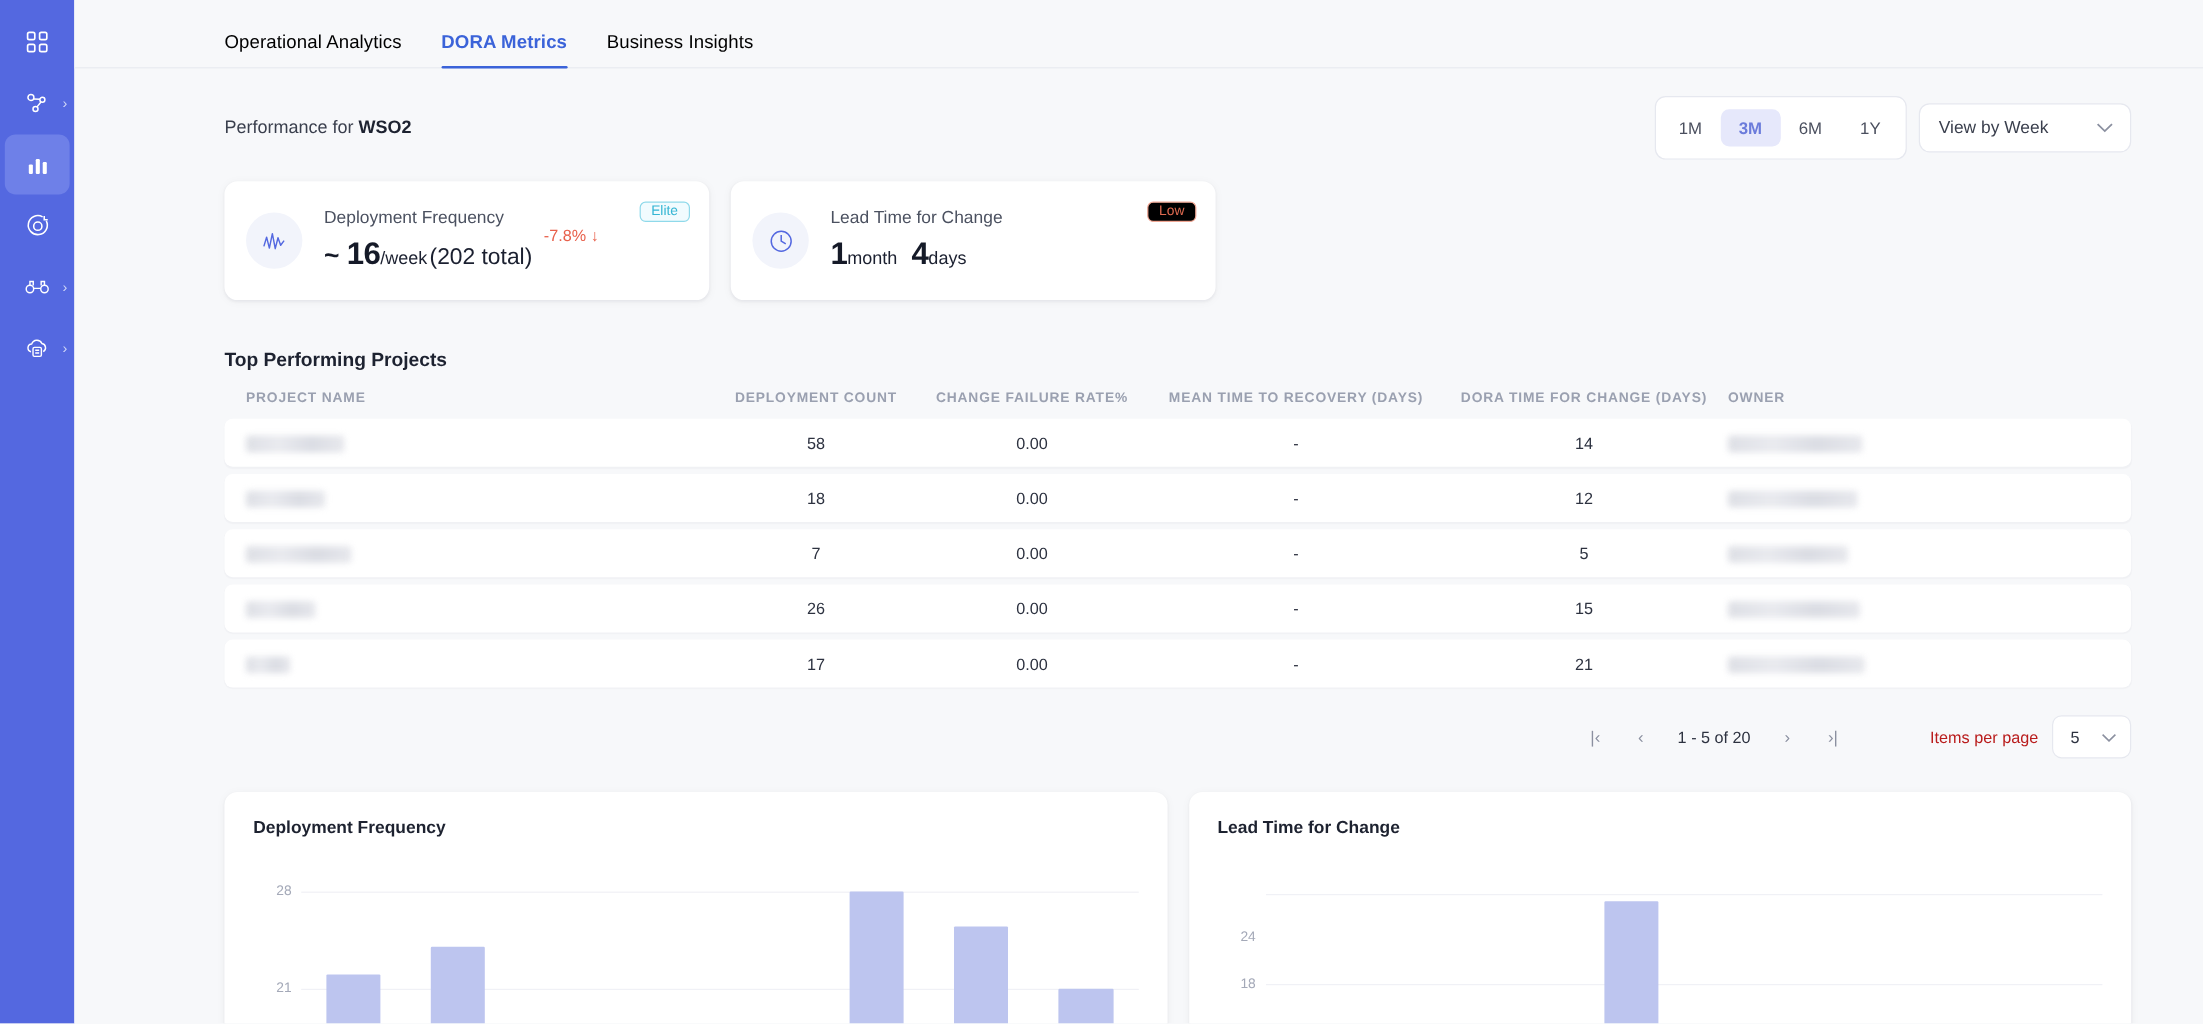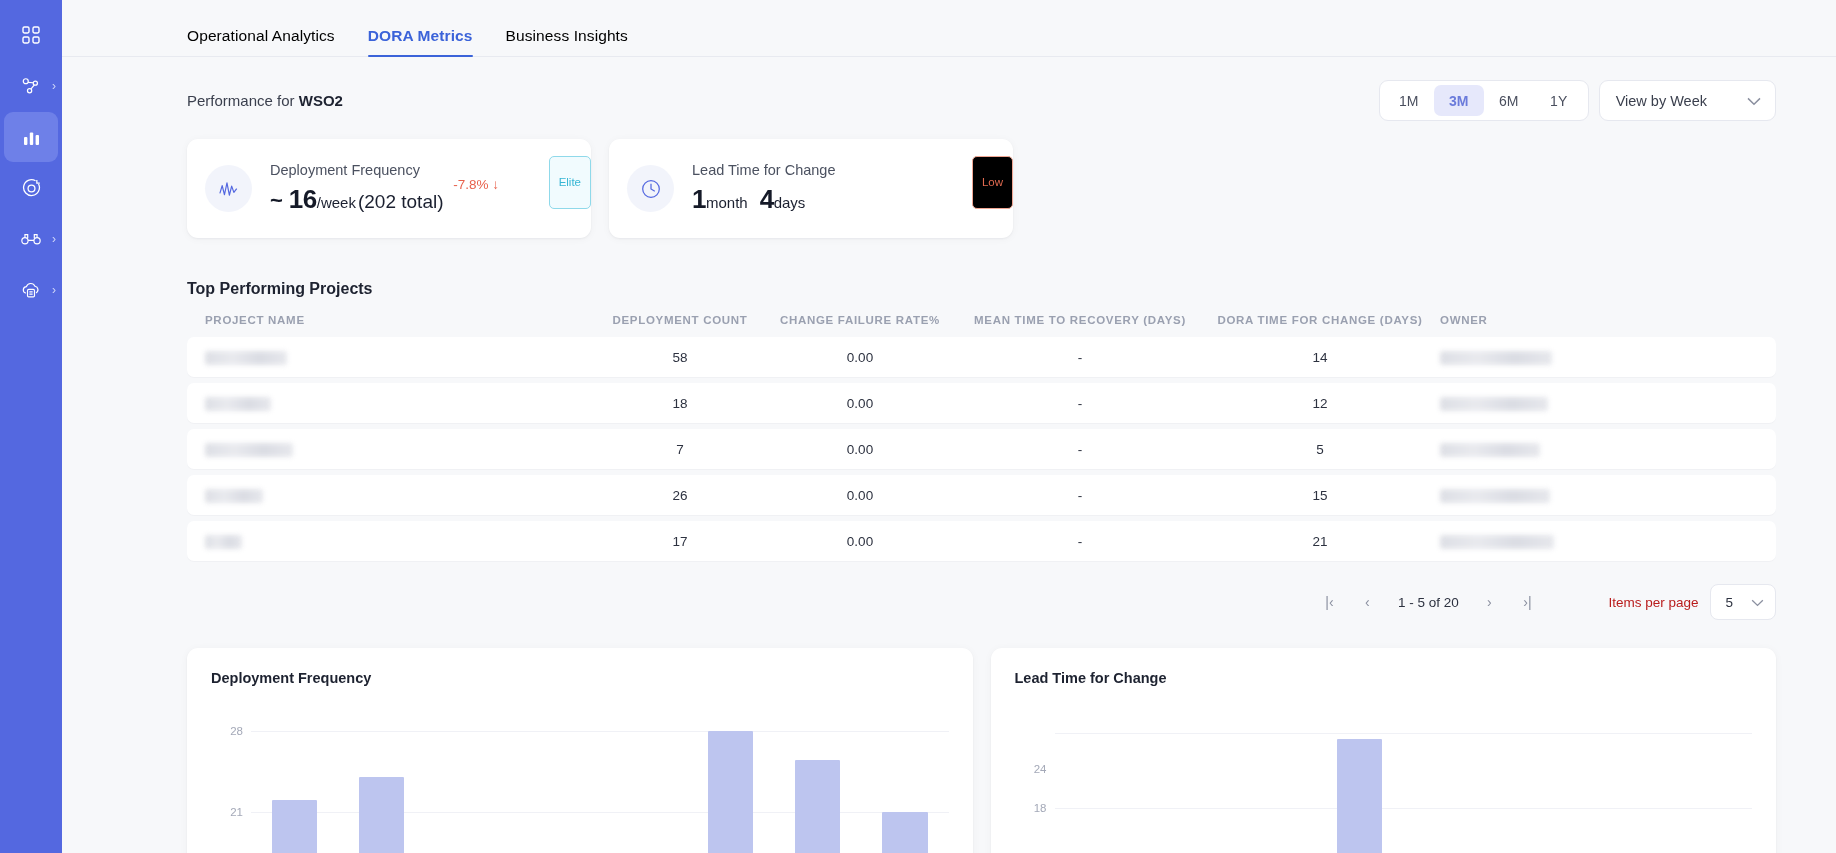--- a/index.html
+++ b/index.html
@@ -63,21 +63,21 @@
     display: flex; align-items: center; justify-content: space-between;
     padding: 23px 60px 0 125px;
   }
   .perf-label { font-size: 15px; color: #3a3f4d; }
   .perf-label b { color: #1d2230; font-weight: 700; margin-top: 14px; }
 
   .controls { display: flex; align-items: center; gap: 10px; }
   .range-group {
     display: flex; align-items: center;
     background: #fff; border: 1px solid #e6e8ef; border-radius: 9px;
-    padding: 4px; height: 41px;
+    padding: 4px; height: 53px;
   }
   .range-btn {
     min-width: 50px; height: 31px;
     display: flex; align-items: center; justify-content: center;
     font-size: 14px; color: #4a4f5e; border-radius: 7px;
     cursor: pointer;
   }
   .range-btn.active { background: #e6e8fb; color: #6b7bdb; font-weight: 600; }
   .view-select {
     display: flex; align-items: center; gap: 40px;
@@ -108,22 +108,22 @@
   .card-value { font-size: 15px; color: #151a28; display: flex; align-items: baseline; }
   .big { font-size: 26px; font-weight: 700; letter-spacing: -.5px; }
   .tilde { font-size: 22px; font-weight: 700; margin-right: 6px; }
   .unit { font-size: 15px; font-weight: 400; color: #1b2030; }
   .sub { font-size: 19px; color: #1b2030; margin-left: 2px; }
   .delta {
     position: absolute; right: 92px; top: 38px;
     font-size: 13.5px; color: #e8614c;
   }
   .badge {
-    position: absolute; right: 0; top: 17px;
-    font-size: 11.5px; padding: 18px 9px; border-radius: 5px;
+    position: absolute; right: 16px; top: 17px;
+    font-size: 11.5px; padding: 0 9px; border-radius: 5px;
     line-height: 15px;
   }
   .badge-elite { color: #36b6d4; border: 1px solid #8fd9ea; background: #f1fbfe; }
   .badge-low { color: #e06a50; border: 1px solid #f0a693; background: #000000; }
 
   
   .section-title {
     font-size: 16px; font-weight: 700; color: #1d2230;
     padding: 42px 0 0 125px;
   }

